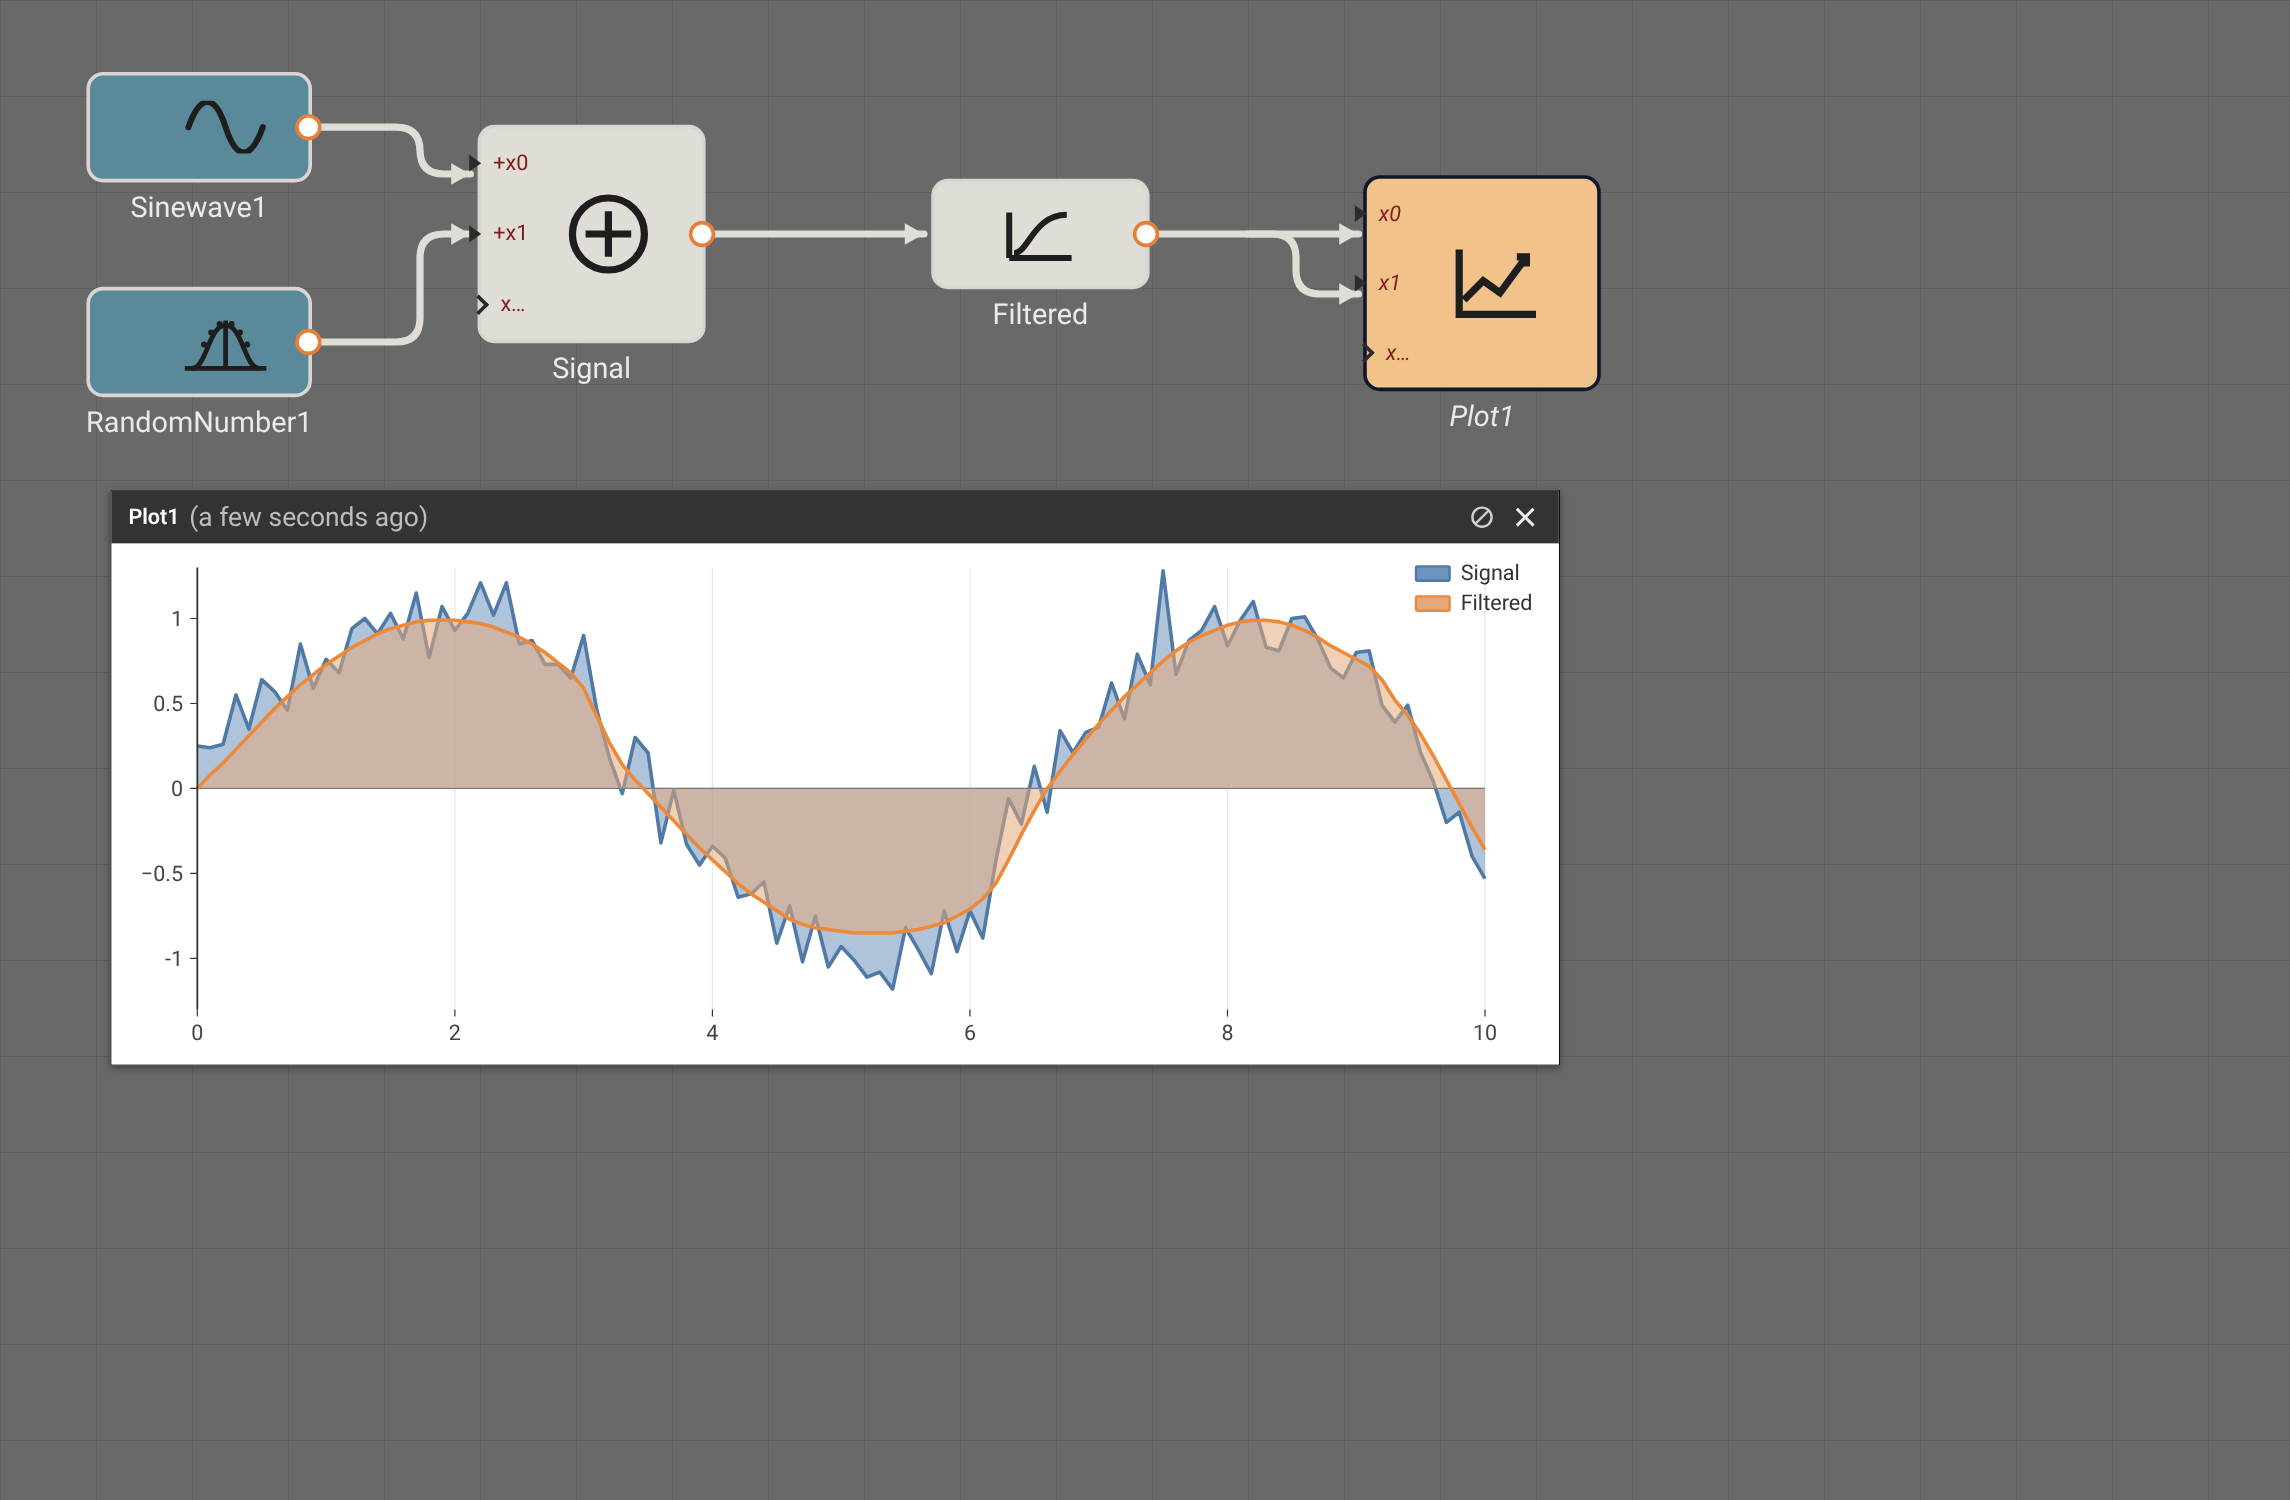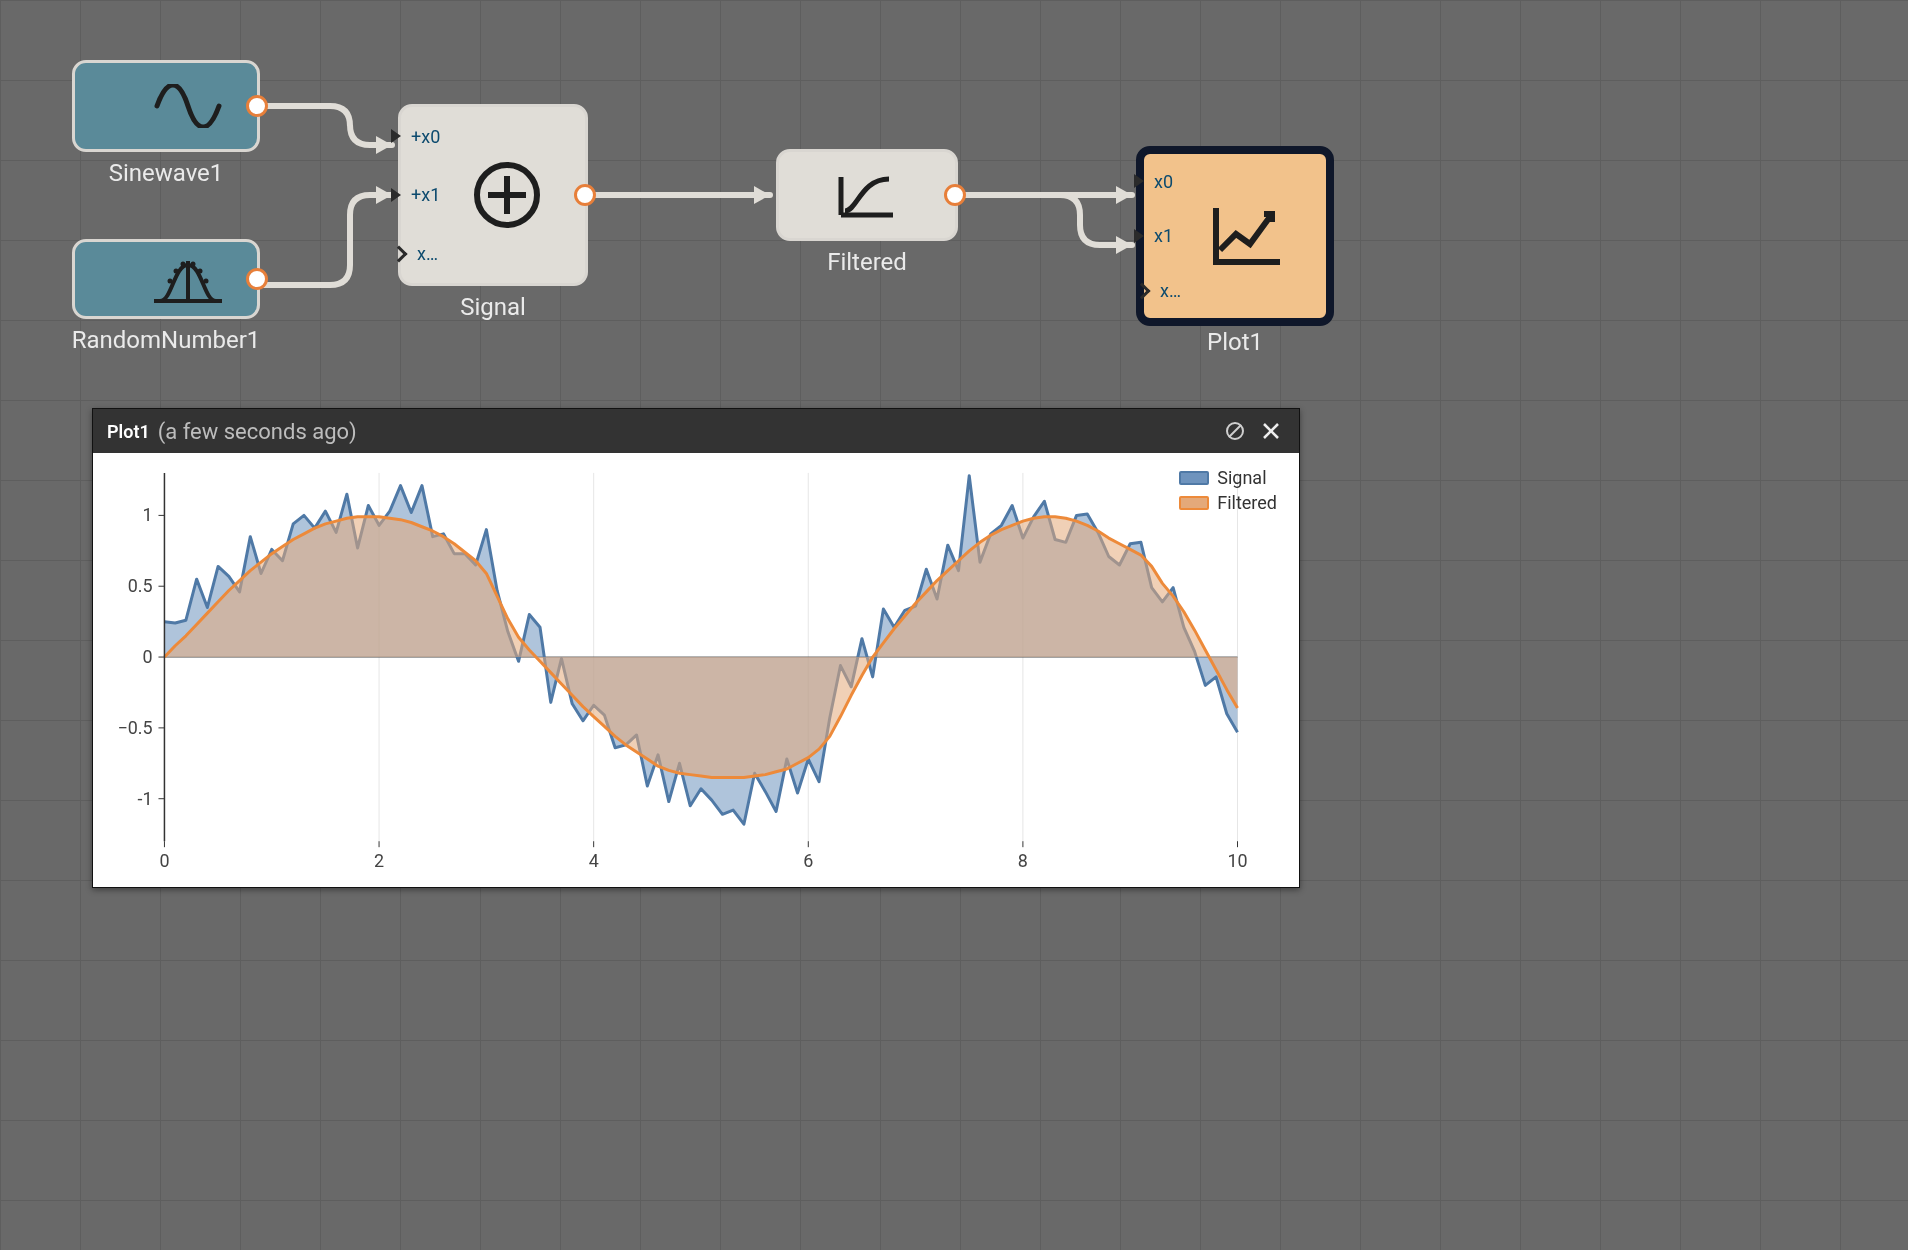--- a/index.html
+++ b/index.html
@@ -42,26 +42,26 @@
     position: absolute;
     width: 22px; height: 22px;
     border-radius: 50%;
     background: #fff;
     border: 3px solid #e77f3a;
   }
   .port.right { right: -11px; top: 50%; transform: translateY(-50%); }
 
   .node.blue { background: #5a8a99; padding-left: 44px; }
   .node.gray { background: #e0ddd7; }
-  .node.orange { background: #f2c28b; border: 8px solid #0f172a; }
+  .node.orange { background: #f2c28b; border: 3px solid #0f172a; font-style: italic; }
 
   .port-labels {
     position: absolute; left: 14px; top: 0; bottom: 0;
     display: flex; flex-direction: column; justify-content: space-around;
-    font-size: 18px; color: #0c4a6e;
+    font-size: 18px; color: #7f1d1d;
   }
   .port-labels .row { display: flex; align-items: center; gap: 4px; }
   .arrow-in {
     width: 0; height: 0; margin-left: -24px; margin-right: 6px;
     border-top: 7px solid transparent;
     border-bottom: 7px solid transparent;
     border-left: 10px solid #2b2b2b;
   }
   .chevron-in {
     width: 12px; height: 12px; margin-left: -22px; margin-right: 8px;
@@ -133,21 +133,21 @@
   </svg>
 
   <div class="node blue" style="left:72px; top:60px; width:188px; height:92px;">
     <svg width="70" height="44" viewBox="0 0 70 44">
       <path d="M4 22 C 14 -6, 26 -6, 35 22 C 44 50, 56 50, 66 22" stroke="#1e1e1e" stroke-width="5" fill="none" stroke-linecap="round"></path>
     </svg>
     <div class="port right"></div>
     <div class="node-label">Sinewave1</div>
   </div>
 
-  <div class="node blue" style="left:72px; top:239px; width:188px; height:80px;">
+  <div class="node blue" style="left:72px; top:239px; width:188px; height:92px;">
     <svg width="80" height="56" viewBox="0 0 80 56">
       <line x1="6" y1="50" x2="74" y2="50" stroke="#1e1e1e" stroke-width="4"></line>
       <line x1="40" y1="50" x2="40" y2="10" stroke="#1e1e1e" stroke-width="4"></line>
       <path d="M12 50 C 24 50, 26 14, 40 14 C 54 14, 56 50, 68 50" stroke="#1e1e1e" stroke-width="4" fill="none"></path>
       <circle cx="22" cy="30" r="2.5" fill="#1e1e1e"></circle>
         <circle cx="28" cy="20" r="2.5" fill="#1e1e1e"></circle>
       <circle cx="35" cy="13" r="2.5" fill="#1e1e1e"></circle>
         <circle cx="45" cy="13" r="2.5" fill="#1e1e1e"></circle>
       <circle cx="52" cy="20" r="2.5" fill="#1e1e1e"></circle>
         <circle cx="58" cy="30" r="2.5" fill="#1e1e1e"></circle>

